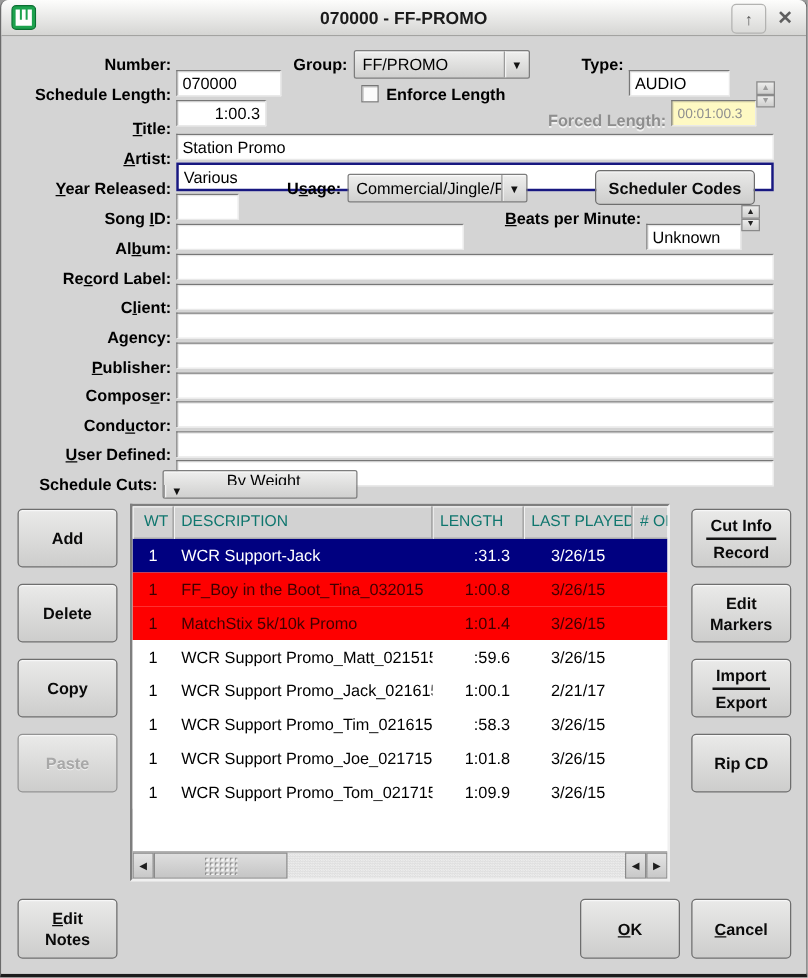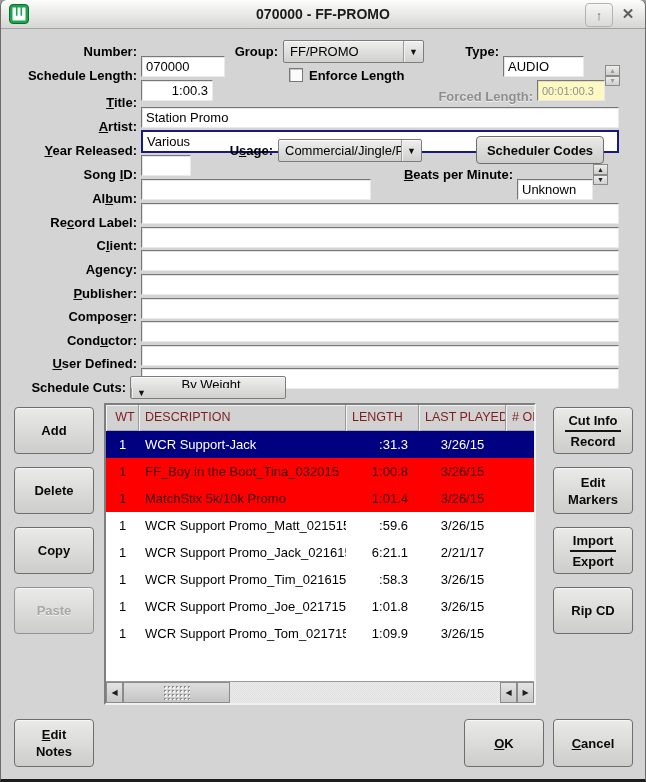--- a/index.html
+++ b/index.html
@@ -52,21 +52,21 @@
        justify-content:center;text-align:center;box-shadow:inset 0 1px 0 #f7f7f7;
        box-sizing:border-box;cursor:default;line-height:17px;}
   .btn .divided{border-bottom:2px solid #141414;padding:0 3px 1px;margin-bottom:1px;}
   .btn.disabled{color:#a8a8a8;text-shadow:0 1px 0 #f0f0f0;border-color:#939393;}
   
   .table-frame{position:absolute;left:103px;top:403px;width:432px;height:302px;
                background:#fff;border:2px solid;border-color:#7e7e7e #f0f0f0 #f0f0f0 #7e7e7e;
                box-sizing:border-box;overflow:hidden;}
   .thead{display:flex;height:26px;background:#d2d2d2;}
   .thead .hcell{box-sizing:border-box;height:26px;line-height:25px;font-size:12.5px;
-                color:#7f1d1d;padding-left:6px;white-space:nowrap;overflow:hidden;
+                color:#0f766e;padding-left:6px;white-space:nowrap;overflow:hidden;
                 border-right:1px solid #9b9b9b;
                 box-shadow:inset 1px 1px 0 #f2f2f2, inset 0 -1px 0 #a9a9a9;}
   .trow{display:flex;height:27px;align-items:center;font-size:13px;background:#fff;}
   .trow.selected{background:#000080;color:#fff;}
   .trow.red{background:#fe0000;color:#3f0000;}
   .cell{box-sizing:border-box;white-space:nowrap;overflow:hidden;}
   .c-wt{width:33px;text-align:center;}
   .c-desc{width:207px;padding-left:6px;}
   .c-len{width:73px;text-align:right;padding-right:11px;}
   .c-last{width:87px;text-align:center;}
@@ -224,21 +224,21 @@
         <div class="trow ">
           <div class="cell c-wt">1</div>
           <div class="cell c-desc">WCR Support Promo_Matt_021515</div>
           <div class="cell c-len">:59.6</div>
           <div class="cell c-last">3/26/15</div>
           <div class="cell c-plays"></div>
         </div>
         <div class="trow ">
           <div class="cell c-wt">1</div>
           <div class="cell c-desc">WCR Support Promo_Jack_021615</div>
-          <div class="cell c-len">6:21.1</div>
+          <div class="cell c-len">1:00.1</div>
           <div class="cell c-last">2/21/17</div>
           <div class="cell c-plays"></div>
         </div>
         <div class="trow ">
           <div class="cell c-wt">1</div>
           <div class="cell c-desc">WCR Support Promo_Tim_021615</div>
           <div class="cell c-len">:58.3</div>
           <div class="cell c-last">3/26/15</div>
           <div class="cell c-plays"></div>
         </div>

